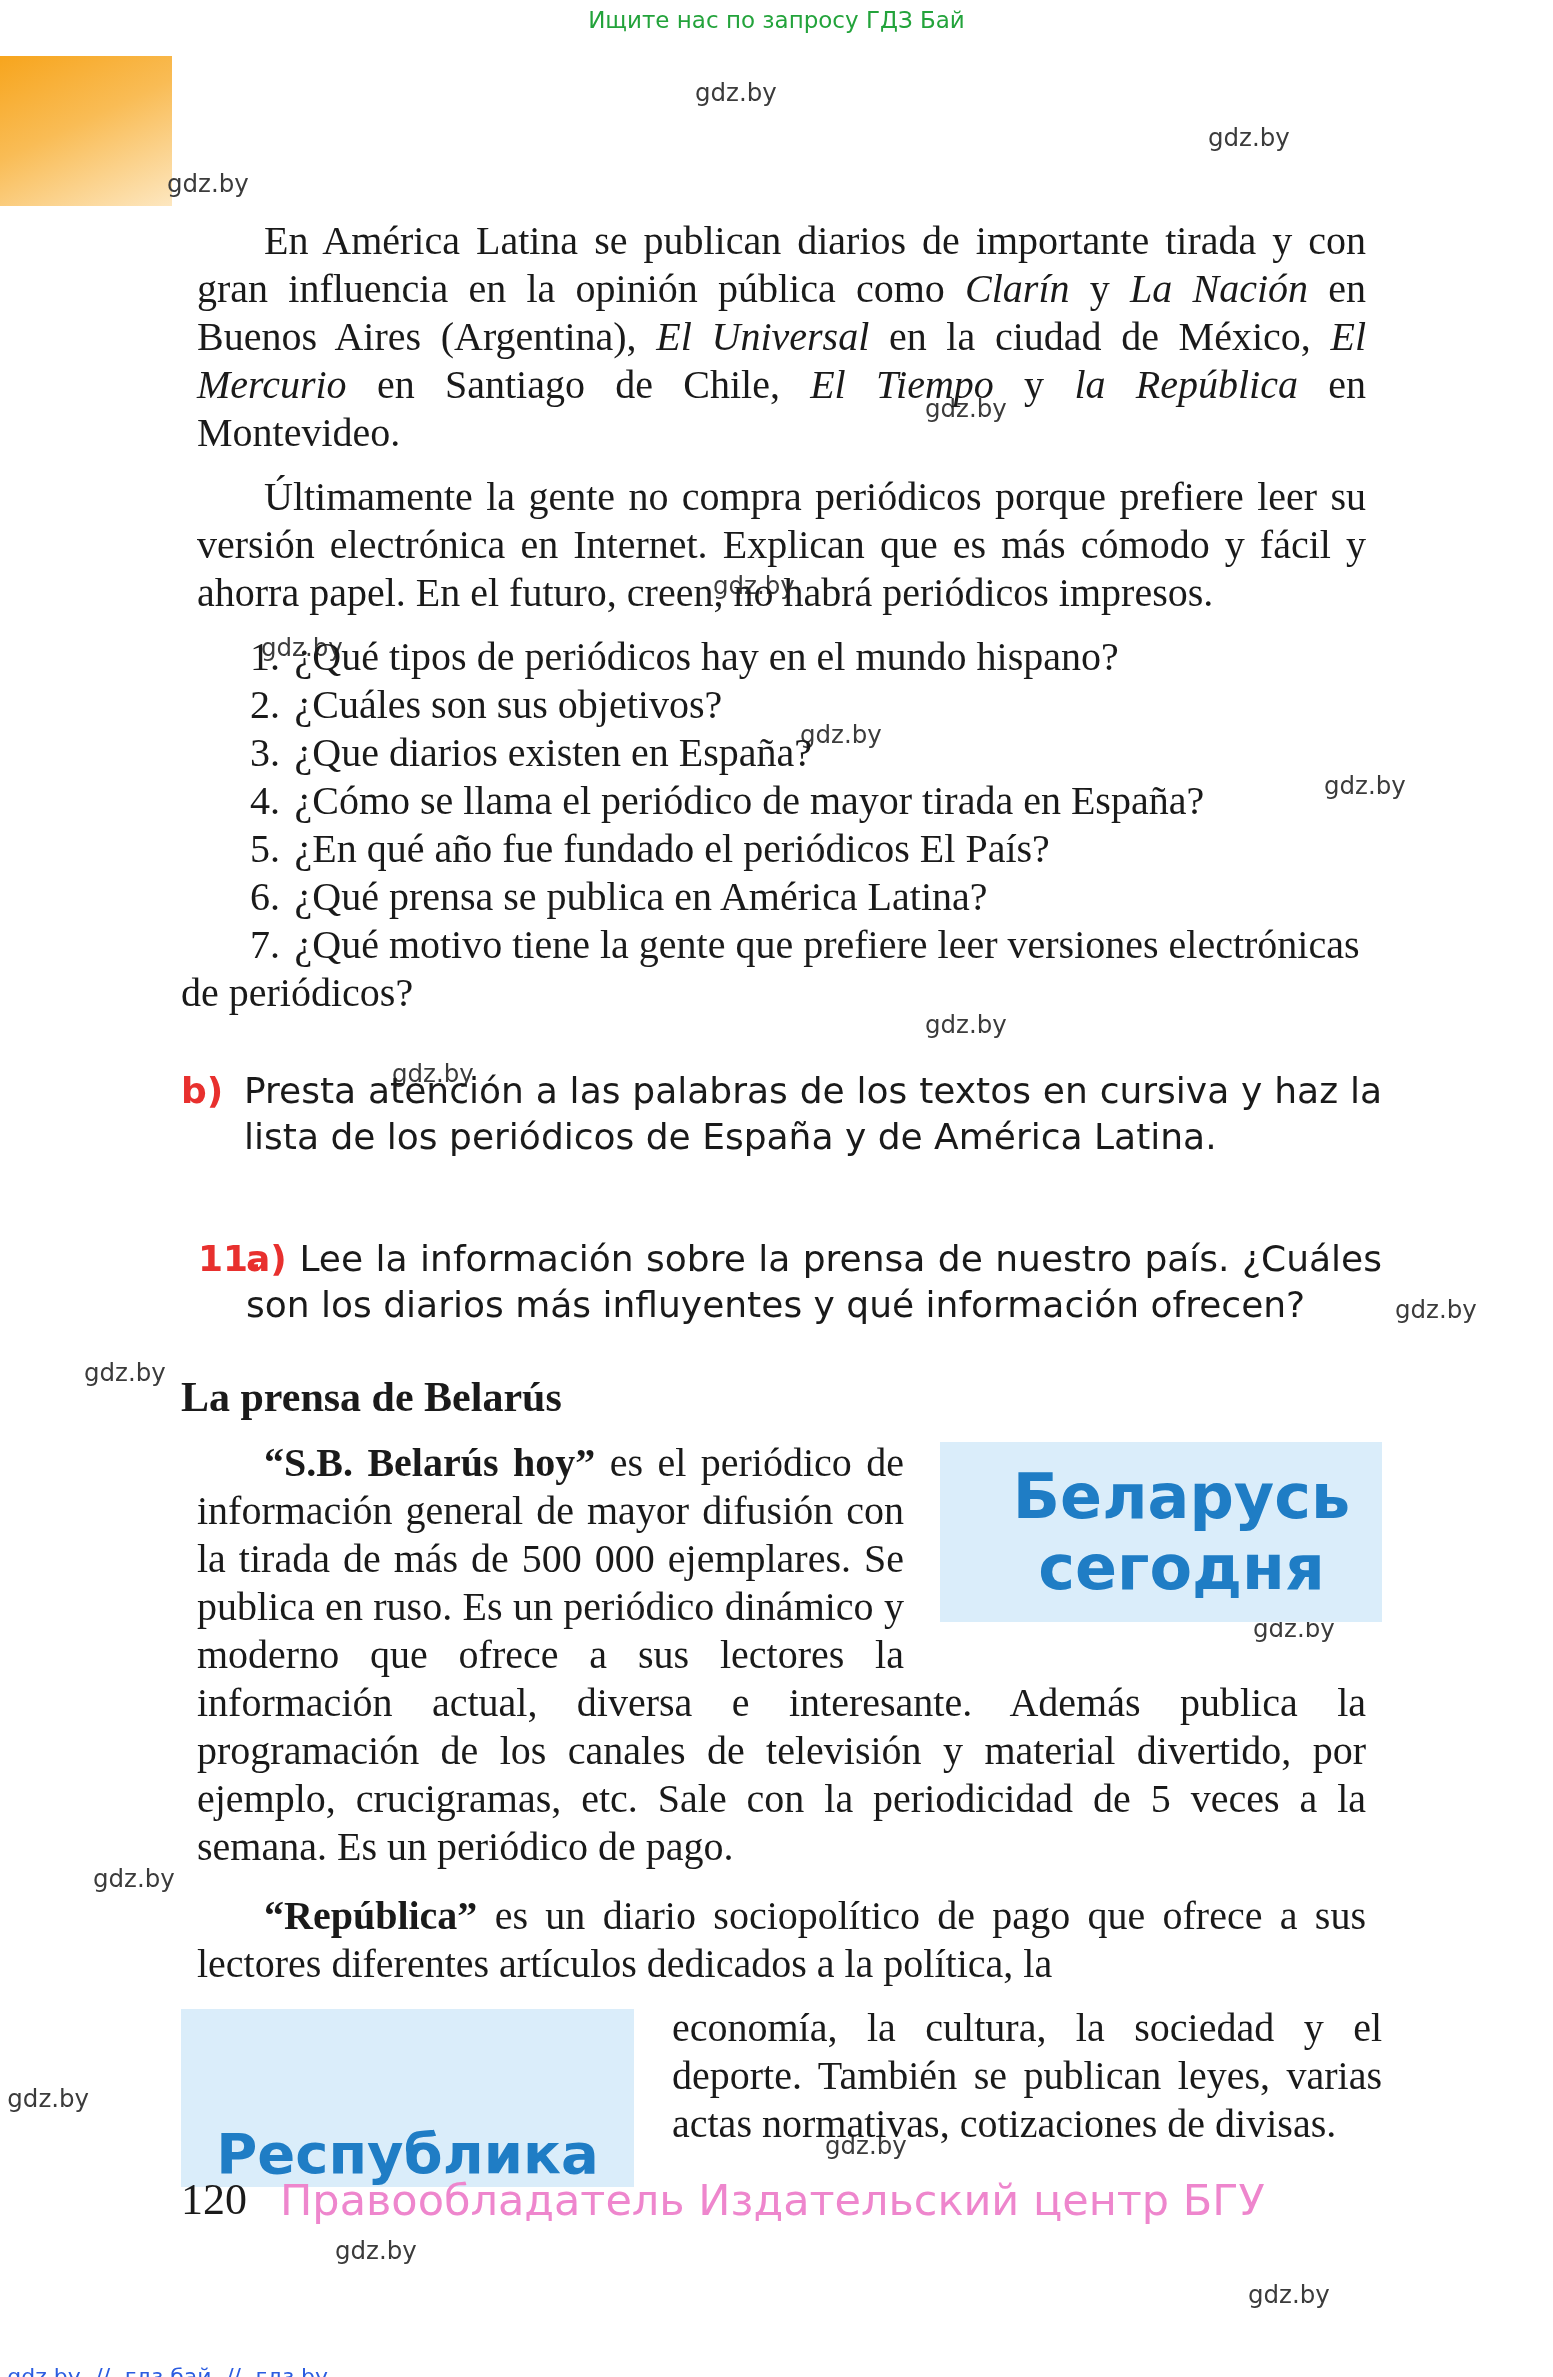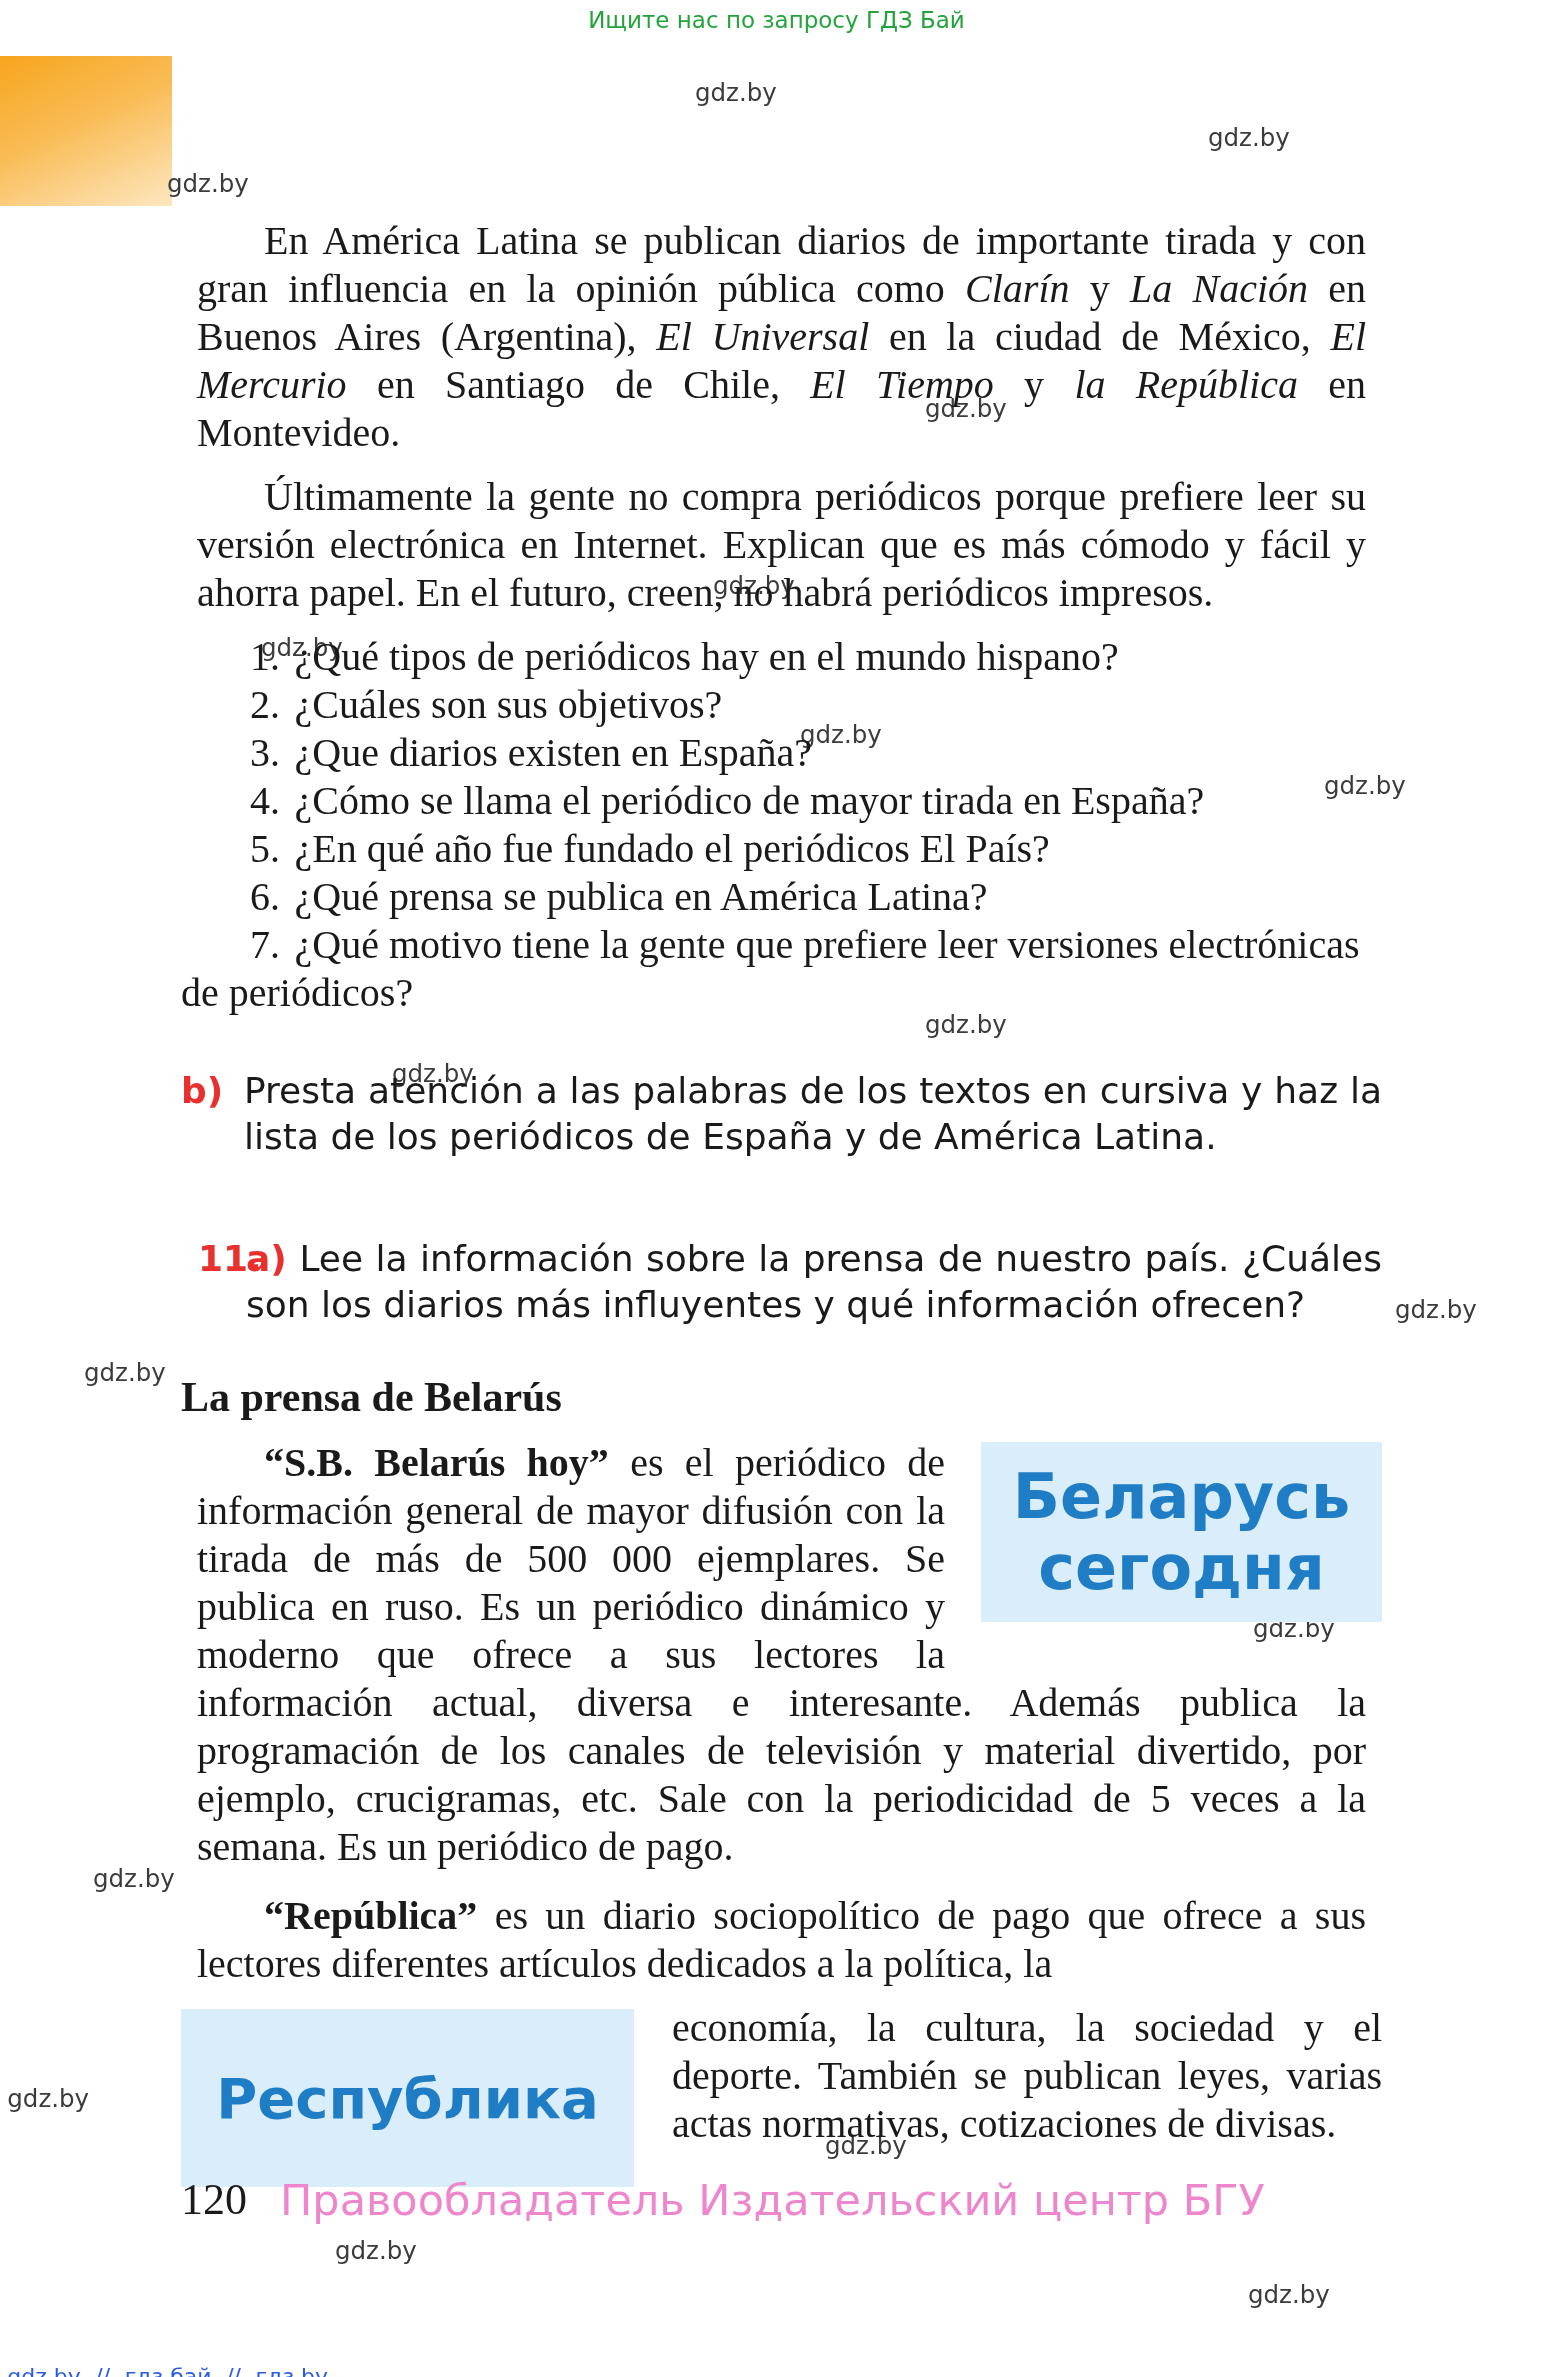--- a/index.html
+++ b/index.html
@@ -73,26 +73,27 @@
     background: var(--logo_bg, #daedfa);
     color: var(--logo_blue, #1f7dc5);
     font-family: "DejaVu Sans", sans-serif;
     font-weight: bold;
     display: flex; align-items: center; justify-content: center;
   }
   .logo1 {
     float: right; width: 401px; height: 180px;
     margin: 3.6px 0 14.5px 36px;
     flex-direction: column;
-    font-size: 62px; line-height: 1.15;
+    font-size: 62px; line-height: 1.15; padding-left: 41px;
   }
   .logo2 {
     float: left; width: 453px; height: 178px;
     margin: 5.4px 38px 7.3px 0;
     font-size: 56px;
+    align-items: flex-end;
   }
   .rep1 { margin-top: 5.4px; }
   .rep2 p { margin: 0; text-align: justify; }
 
   .footer {
     position: absolute; left: 181px; top: 2174px;
     display: flex; align-items: center; gap: 33px;
   }
   .pagenum { font-size: 44px; color: #1a1a1a; }
   .publisher {

